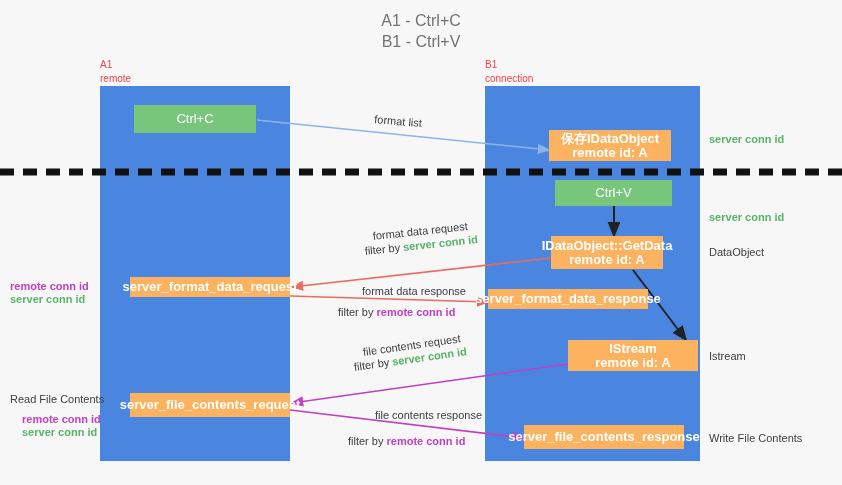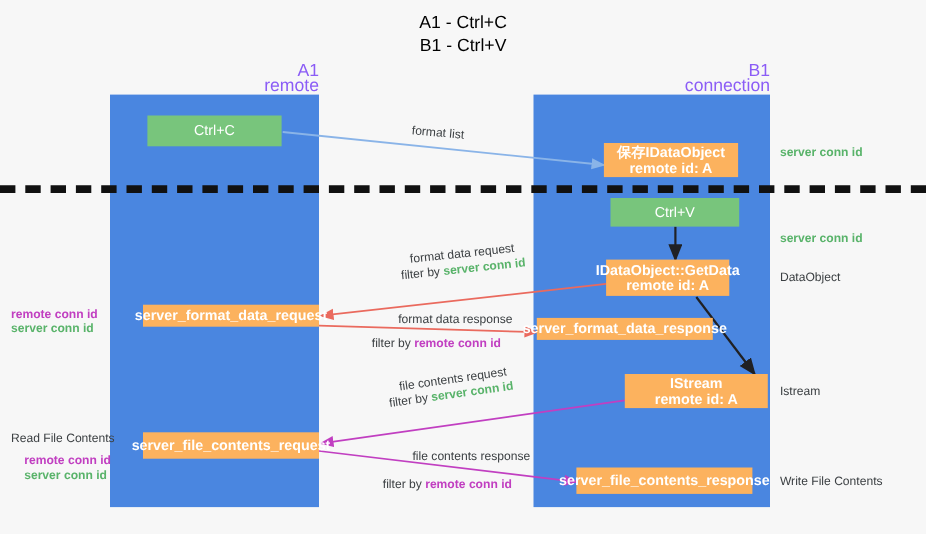--- a/index.html
+++ b/index.html
@@ -7,27 +7,27 @@
     width:842px;height:485px;position:relative;overflow:hidden;
     background:#f7f7f7;
     font-family:"Liberation Sans","DejaVu Sans",sans-serif;
     color:#3c4043;
   }
   #stage{position:absolute;left:0;top:0;width:842px;height:485px;}
   svg.layer{position:absolute;left:0;top:0;width:842px;height:485px;pointer-events:none;}
 
   .title{
     position:absolute;left:0;top:10px;width:842px;text-align:center;
-    font-size:16px;line-height:21px;color:#000000;white-space:pre-line;
+    font-size:16px;line-height:21px;color:#737373;white-space:pre-line;
   }
 
   .lane{position:absolute;background:#4a86e0;}
   .lane-head{
-    position:absolute;text-align:right;font-size:16px;line-height:14px;
-    color:#8b5cf6;white-space:pre-line;
+    position:absolute;text-align:left;font-size:10px;line-height:14px;
+    color:#ef4444;white-space:pre-line;
   }
 
   .node{
     position:absolute;box-sizing:border-box;
     display:flex;align-items:center;justify-content:center;
     text-align:center;color:#ffffff;font-size:13px;line-height:14px;
     white-space:pre-line;padding:2px 4px;
   }
   .node.green{background:#78c57c;}
   .node.orange{background:#fcb козь;}

